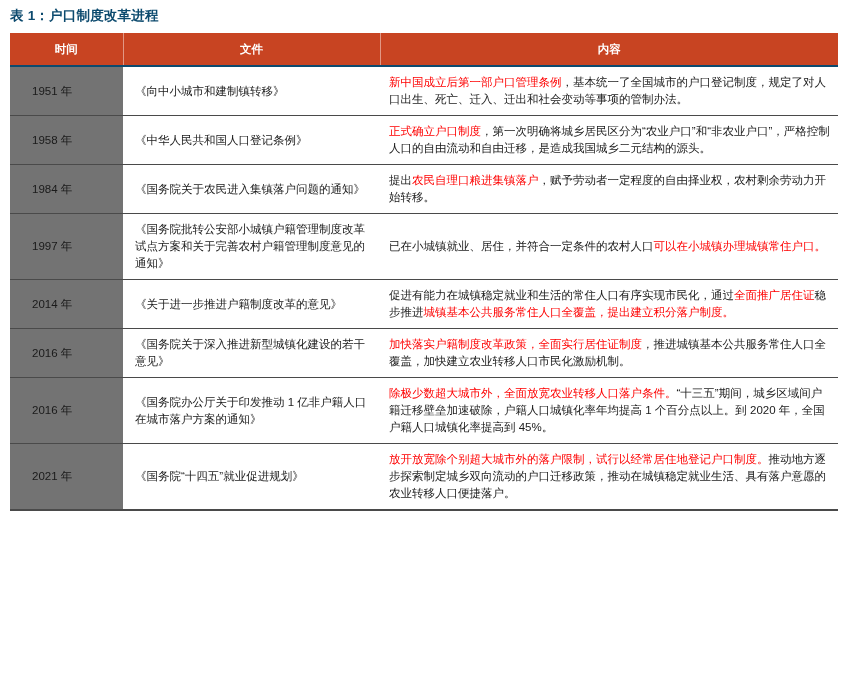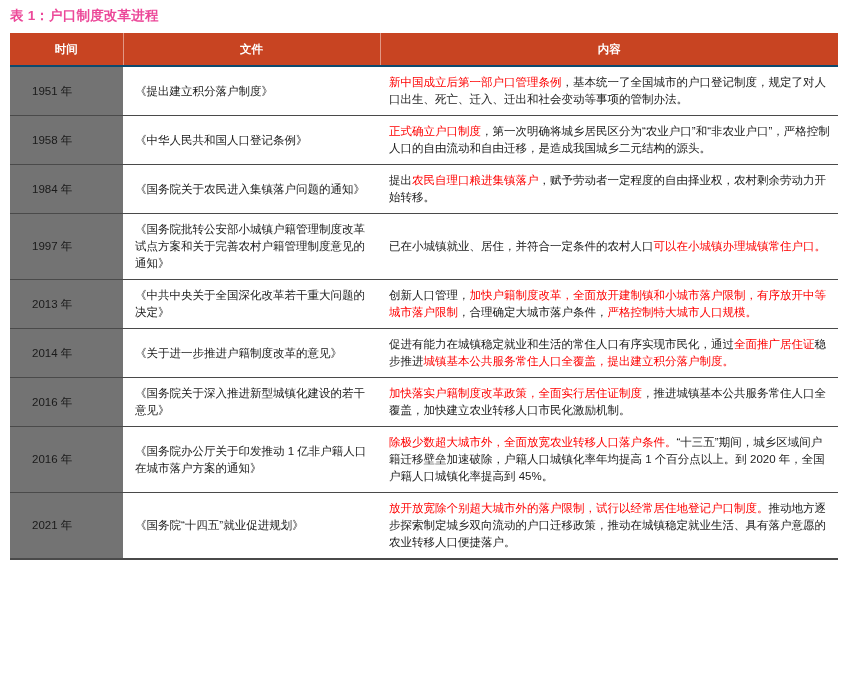--- a/index.html
+++ b/index.html
@@ -3,21 +3,21 @@
 <meta charset="utf-8">
 <style>
   html,body{margin:0;padding:0;}
   body{
     width:848px;height:692px;background:#ffffff;
     font-family:"Liberation Sans", sans-serif;
     color:#1a1a1a;overflow:hidden;
   }
   .wrap{padding:4px 10px 0 10px;}
   .title{
-    font-size:13.5px;font-weight:bold;color:#ec4899;
+    font-size:13.5px;font-weight:bold;color:#0c4a6e;
     margin:3px 0 8px 0;letter-spacing:0.2px;
   }
   table.policy{
     width:828px;border-collapse:collapse;table-layout:fixed;
   }
   col.c-year{width:113px;}
   col.c-file{width:257px;}
   col.c-content{width:458px;}
   thead th{
     background:#C84422;color:#ffffff;font-size:11.5px;font-weight:bold;
@@ -54,42 +54,37 @@
     <thead>
       <tr>
         <th>时间</th>
         <th>文件</th>
         <th>内容</th>
       </tr>
     </thead>
     <tbody>
         <tr>
           <td class="year">1951 年</td>
-          <td class="file">《提出建立积分落户制度》</td>
+          <td class="file">《向中小城市和建制镇转移》</td>
           <td class="content"><span class="red">新中国成立后第一部户口管理条例</span><span>，基本统一了全国城市的户口登记制度，规定了对人口出生、死亡、迁入、迁出和社会变动等事项的管制办法。</span></td>
         </tr>
         <tr>
           <td class="year">1958 年</td>
           <td class="file">《中华人民共和国人口登记条例》</td>
           <td class="content"><span class="red">正式确立户口制度</span><span>，第一次明确将城乡居民区分为“农业户口”和“非农业户口”，严格控制人口的自由流动和自由迁移，是造成我国城乡二元结构的源头。</span></td>
         </tr>
         <tr>
           <td class="year">1984 年</td>
           <td class="file">《国务院关于农民进入集镇落户问题的通知》</td>
           <td class="content"><span>提出</span><span class="red">农民自理口粮进集镇落户</span><span>，赋予劳动者一定程度的自由择业权，农村剩余劳动力开始转移。</span></td>
         </tr>
         <tr>
           <td class="year">1997 年</td>
           <td class="file">《国务院批转公安部小城镇户籍管理制度改革试点方案和关于完善农村户籍管理制度意见的通知》</td>
           <td class="content"><span>已在小城镇就业、居住，并符合一定条件的农村人口</span><span class="red">可以在小城镇办理城镇常住户口。</span></td>
-        </tr>
-        <tr>
-          <td class="year">2013 年</td>
-          <td class="file">《中共中央关于全国深化改革若干重大问题的决定》</td>
-          <td class="content"><span>创新人口管理，</span><span class="red">加快户籍制度改革，全面放开建制镇和小城市落户限制，有序放开中等城市落户限制</span><span>，合理确定大城市落户条件，</span><span class="red">严格控制特大城市人口规模。</span></td>
         </tr>
         <tr>
           <td class="year">2014 年</td>
           <td class="file">《关于进一步推进户籍制度改革的意见》</td>
           <td class="content"><span>促进有能力在城镇稳定就业和生活的常住人口有序实现市民化，通过</span><span class="red">全面推广居住证</span><span>稳步推进</span><span class="red">城镇基本公共服务常住人口全覆盖，提出建立积分落户制度。</span></td>
         </tr>
         <tr>
           <td class="year">2016 年</td>
           <td class="file">《国务院关于深入推进新型城镇化建设的若干意见》</td>
           <td class="content"><span class="red">加快落实户籍制度改革政策，全面实行居住证制度</span><span>，推进城镇基本公共服务常住人口全覆盖，加快建立农业转移人口市民化激励机制。</span></td>

